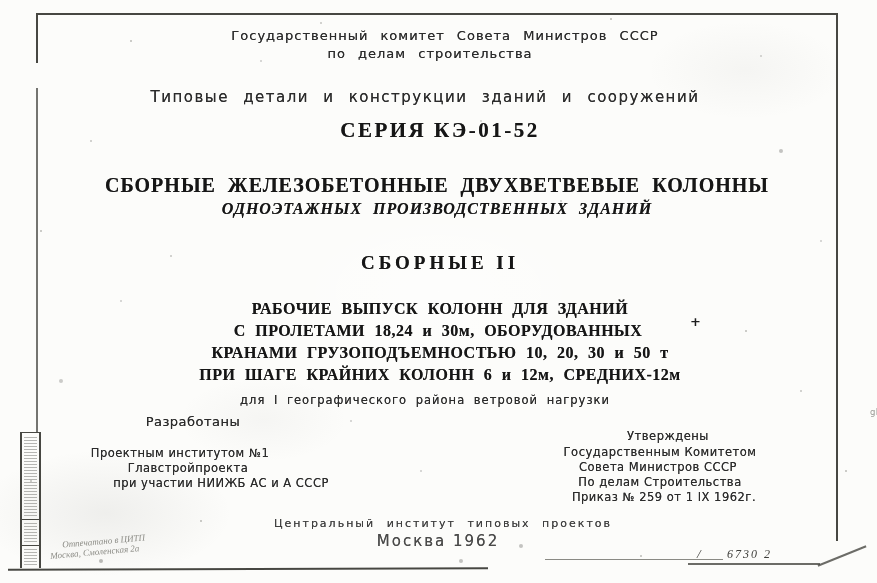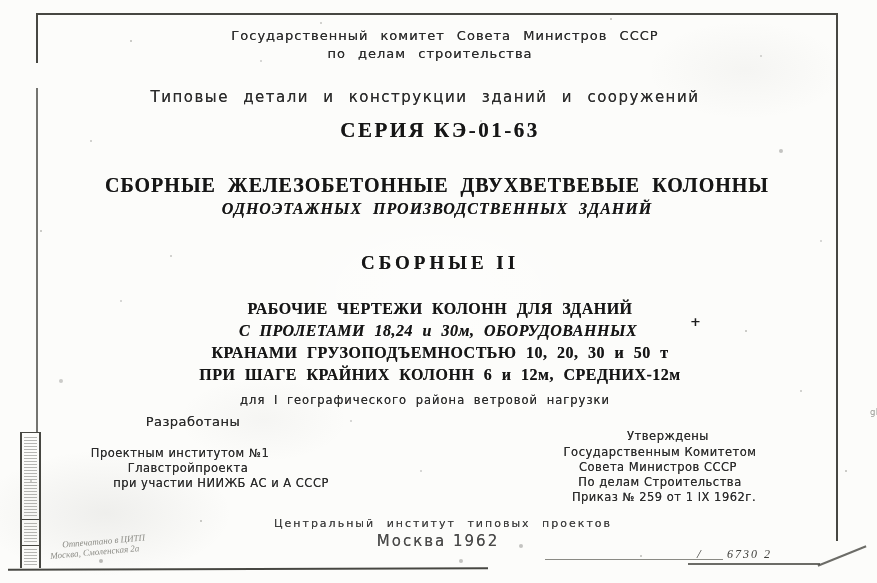--- a/index.html
+++ b/index.html
@@ -69,29 +69,29 @@
   <div class="line" style="left:8px;top:568px;width:480px;height:2px;transform:rotate(-0.2deg);"></div>
   <div class="faintline" style="left:545px;top:559px;width:178px;height:1px;"></div>
   <div class="line" style="left:688px;top:563px;width:132px;height:2px;opacity:.8;"></div>
   <div class="line" style="left:816px;top:555px;width:52px;height:2px;transform:rotate(-22deg);opacity:.8;"></div>
 
   <div class="abs cx arch" style="left:445px;top:28px;font-size:13px;letter-spacing:1px;word-spacing:7px;">Государственный  комитет  Совета  Министров СССР</div>
   <div class="abs cx arch" style="left:430px;top:46px;font-size:13px;letter-spacing:1px;word-spacing:7px;">по делам  строительства</div>
 
   <div class="abs cx arch" style="left:425px;top:88px;font-size:15px;letter-spacing:1.5px;word-spacing:8px;">Типовые  детали  и  конструкции  зданий  и  сооружений</div>
 
-  <div class="abs cx serif" style="left:440px;top:118px;font-size:21px;letter-spacing:2.5px;">СЕРИЯ КЭ-01-63</div>
+  <div class="abs cx serif" style="left:440px;top:118px;font-size:21px;letter-spacing:2.5px;">СЕРИЯ КЭ-01-52</div>
 
   <div class="abs cx serif" style="left:437px;top:174px;font-size:20px;letter-spacing:1px;word-spacing:6px;">СБОРНЫЕ  ЖЕЛЕЗОБЕТОННЫЕ  ДВУХВЕТВЕВЫЕ  КОЛОННЫ</div>
   <div class="abs cx serif" style="left:437px;top:200px;font-size:16px;letter-spacing:1px;word-spacing:6px;font-style:italic;">ОДНОЭТАЖНЫХ  ПРОИЗВОДСТВЕННЫХ  ЗДАНИЙ</div>
 
   <div class="abs cx serif" style="left:440px;top:252px;font-size:19px;letter-spacing:4px;">СБОРНЫЕ II</div>
 
-  <div class="abs cx serif" style="left:440px;top:300px;font-size:16px;letter-spacing:.5px;word-spacing:5px;">РАБОЧИЕ  ЧЕРТЕЖИ  КОЛОНН  ДЛЯ  ЗДАНИЙ</div>
-  <div class="abs cx serif" style="left:438px;top:322px;font-size:16px;letter-spacing:.5px;word-spacing:5px;font-style:italic;">С ПРОЛЕТАМИ  18,24 и 30м, ОБОРУДОВАННЫХ</div>
+  <div class="abs cx serif" style="left:440px;top:300px;font-size:16px;letter-spacing:.5px;word-spacing:5px;">РАБОЧИЕ  ВЫПУСК  КОЛОНН  ДЛЯ  ЗДАНИЙ</div>
+  <div class="abs cx serif" style="left:438px;top:322px;font-size:16px;letter-spacing:.5px;word-spacing:5px;">С ПРОЛЕТАМИ  18,24 и 30м, ОБОРУДОВАННЫХ</div>
   <div class="abs cx serif" style="left:440px;top:344px;font-size:16px;letter-spacing:.5px;word-spacing:5px;">КРАНАМИ  ГРУЗОПОДЪЕМНОСТЬЮ  10, 20, 30 и 50 т</div>
   <div class="abs cx serif" style="left:440px;top:366px;font-size:16px;letter-spacing:.5px;word-spacing:5px;">ПРИ ШАГЕ  КРАЙНИХ  КОЛОНН  6 и 12м, СРЕДНИХ-12м</div>
   <div class="abs cx arch" style="left:425px;top:393px;font-size:11.5px;letter-spacing:1px;word-spacing:4px;">для I географического района ветровой нагрузки</div>
 
   <div class="abs" style="left:690px;top:314px;font-size:13px;color:#1d1d1d;font-weight:bold;">+</div>
 
   <div class="abs cx arch" style="left:193px;top:414px;font-size:13px;letter-spacing:.5px;">Разработаны</div>
   <div class="abs cx arch" style="left:180px;top:446px;font-size:11.5px;letter-spacing:.5px;">Проектным  институтом №1</div>
   <div class="abs cx arch" style="left:172px;top:461px;font-size:11.5px;letter-spacing:.5px;margin-left:16px;">Главстройпроекта</div>
   <div class="abs cx arch" style="left:177px;top:476px;font-size:11.5px;letter-spacing:.5px;margin-left:44px;">при участии  НИИЖБ  АС и А  СССР</div>

